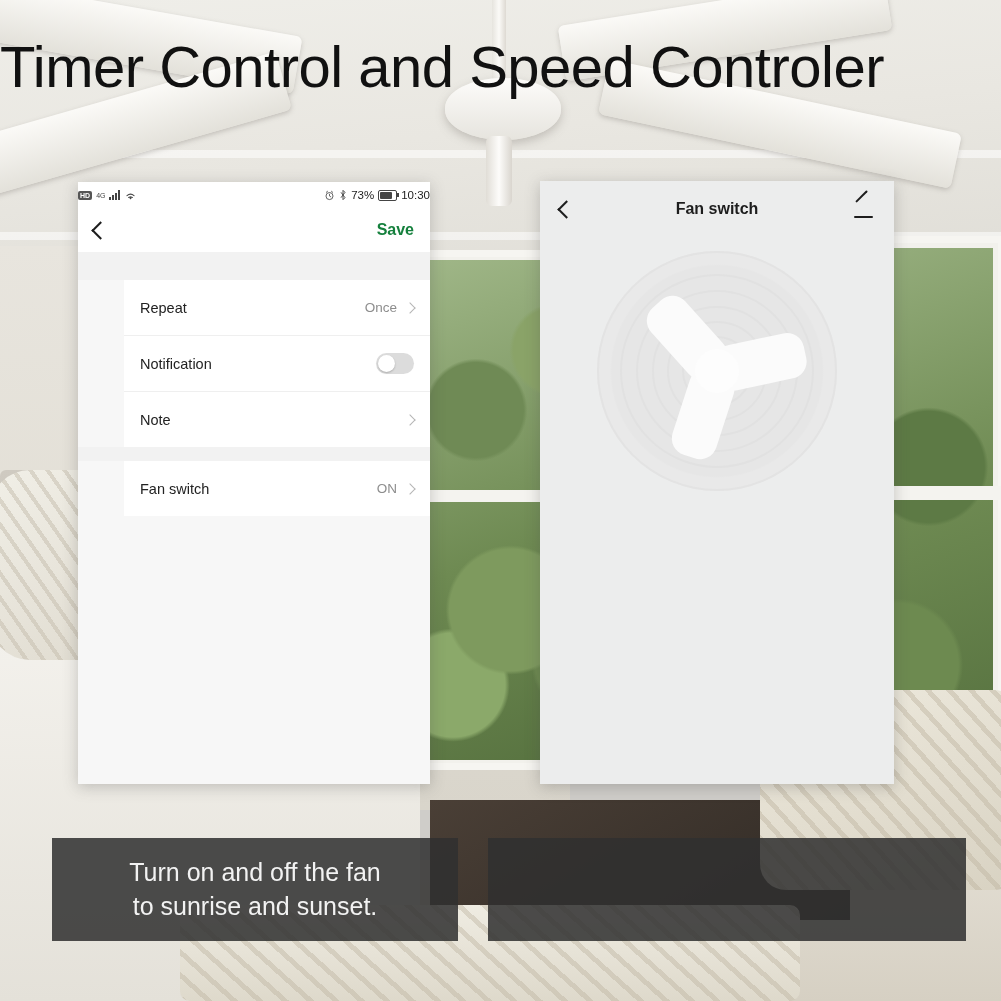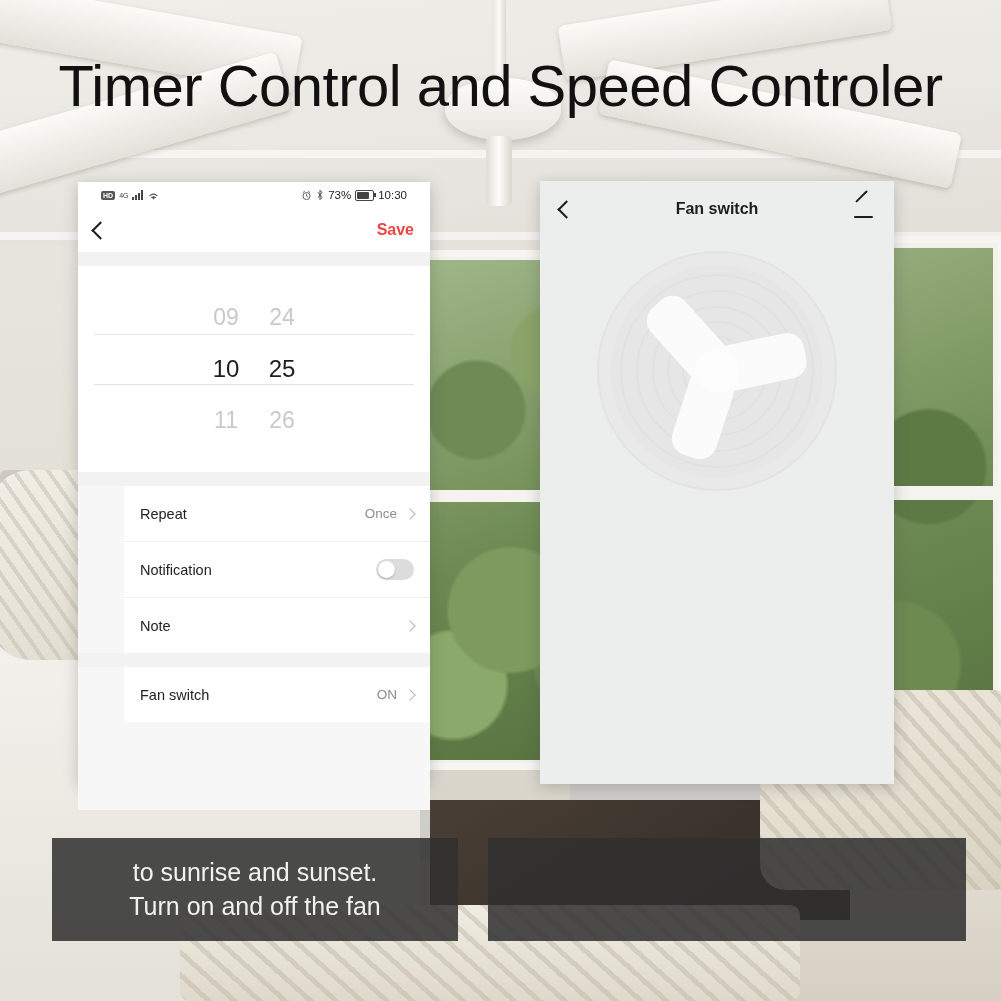--- a/index.html
+++ b/index.html
@@ -60,52 +60,52 @@
   .bench{left:180px;top:905px;width:620px;height:96px;
     background:
       repeating-linear-gradient(42deg,rgba(186,176,156,.4) 0 5px,transparent 5px 17px),
       linear-gradient(180deg,#efece2,#ded9cb);border-radius:10px;}
   .floorrug{left:0;top:860px;width:1001px;height:141px;
     background:linear-gradient(180deg,#e2ddd2,#d6d0c3);}
   .darkfurn{left:430px;top:800px;width:420px;height:120px;
     background:linear-gradient(150deg,#4a3f36,#2f2924);}
 
   
-  #headline{position:absolute;left:0;top:38px;width:1001px;text-align:center;
+  #headline{position:absolute;left:0;top:38px;width:1001px;
     font-size:58px;font-weight:400;color:#111;letter-spacing:-.5px;
-    white-space:nowrap;line-height:1;margin-top:19px;}
+    white-space:nowrap;line-height:1;}
 
   
   .phone{position:absolute;box-shadow:0 3px 14px rgba(70,70,70,.28);}
   #phone-left{left:78px;top:182px;width:352px;height:602px;background:#f7f7f7;}
   #phone-right{left:540px;top:181px;width:354px;height:603px;background:#eceded;}
 
   
   .statusbar{height:26px;background:#fff;display:flex;align-items:center;
-    padding:0 23px;font-size:11.5px;color:#222;}
+    padding:0 0;font-size:11.5px;color:#222;}
   .sb-left{display:flex;align-items:center;gap:4px;}
   .sb-right{margin-left:auto;display:flex;align-items:center;gap:4px;}
   .hd-badge{display:inline-block;font-size:7px;font-weight:bold;color:#fff;
     background:#555;border-radius:2px;padding:1px 2px;line-height:1;}
   .bars{display:inline-flex;align-items:flex-end;gap:1px;height:10px;}
   .bars i{display:block;width:2px;background:#444;}
   .bars i:nth-child(1){height:3px}.bars i:nth-child(2){height:5px}
   .bars i:nth-child(3){height:7px}.bars i:nth-child(4){height:10px}
   .g4{font-size:7px;vertical-align:super;color:#444;}
   .batt{display:inline-block;width:17px;height:9px;border:1.2px solid #444;
     border-radius:2px;position:relative;}
   .batt::after{content:"";position:absolute;right:-3px;top:2px;width:2px;height:4px;background:#444;}
   .batt i{position:absolute;left:1px;top:1px;bottom:1px;width:72%;background:#444;border-radius:1px;}
 
   
   .navbar{height:44px;background:#fff;display:flex;align-items:center;
     padding:0 16px;position:relative;}
   .nav-title{position:absolute;left:0;right:0;text-align:center;
     font-size:17px;font-weight:bold;color:#1d1d1d;pointer-events:none;}
-  .nav-action{margin-left:auto;font-size:16px;font-weight:bold;color:#ef4444;z-index:2;}
+  .nav-action{margin-left:auto;font-size:16px;font-weight:bold;color:#15803d;z-index:2;}
   .chev-back{width:11px;height:11px;border-left:2.2px solid #1d1d1d;
     border-bottom:2.2px solid #1d1d1d;transform:rotate(45deg);z-index:2;}
 
   
   .picker-gap{height:14px;background:#f2f2f2;}
   .picker{background:#fff;height:206px;position:relative;
     display:flex;flex-direction:column;justify-content:center;align-items:center;}
   .prow{display:flex;gap:20px;justify-content:center;width:100%;}
   .prow span{display:inline-block;width:36px;text-align:center;}
   .prow.dim{font-size:23px;color:#c9c9c9;}
@@ -235,38 +235,20 @@
     </div>
   </div>
 
   <div class="navbar">
     <div class="chev-back"></div>
     <div class="nav-action">Save</div>
   </div>
 
   <div class="picker-gap"></div>
 
-  <div class="picker">
-    <div class="prow dim">
-      <span>09</span>
-      <span>24</span>
-    </div>
-    <div class="p-spacer"></div>
-    <div class="prow sel">
-      <span>10</span>
-      <span>25</span>
-    </div>
-    <div class="p-spacer"></div>
-    <div class="prow dim">
-      <span>11</span>
-      <span>26</span>
-    </div>
-    <div class="sel-line top"></div>
-    <div class="sel-line bot"></div>
-  </div>
 
   <div class="gap"></div>
 
   <div class="rows">
     <div class="row">
       <span>Repeat</span>
       <span class="val">Once</span>
       <span class="chev"></span>
     </div>
     <div class="row">
@@ -316,17 +298,17 @@
       <div class="blade" style="transform:translate(-50%,-6px) rotate(18deg);"></div>
       <div class="blade" style="transform:translate(-50%,-6px) rotate(138deg);"></div>
       <div class="blade" style="transform:translate(-50%,-6px) rotate(258deg);"></div>
       <div class="hubc"></div>
     </div>
   </div>
 
 </div>
 
 <div class="caption" id="cap-left">
+  <div>Turn on and off the fan</div>
   <div>to sunrise and sunset.</div>
-  <div>Turn on and off the fan</div>
 </div>
 <div class="caption" id="cap-right">
 </div>
 
 </body></html>

